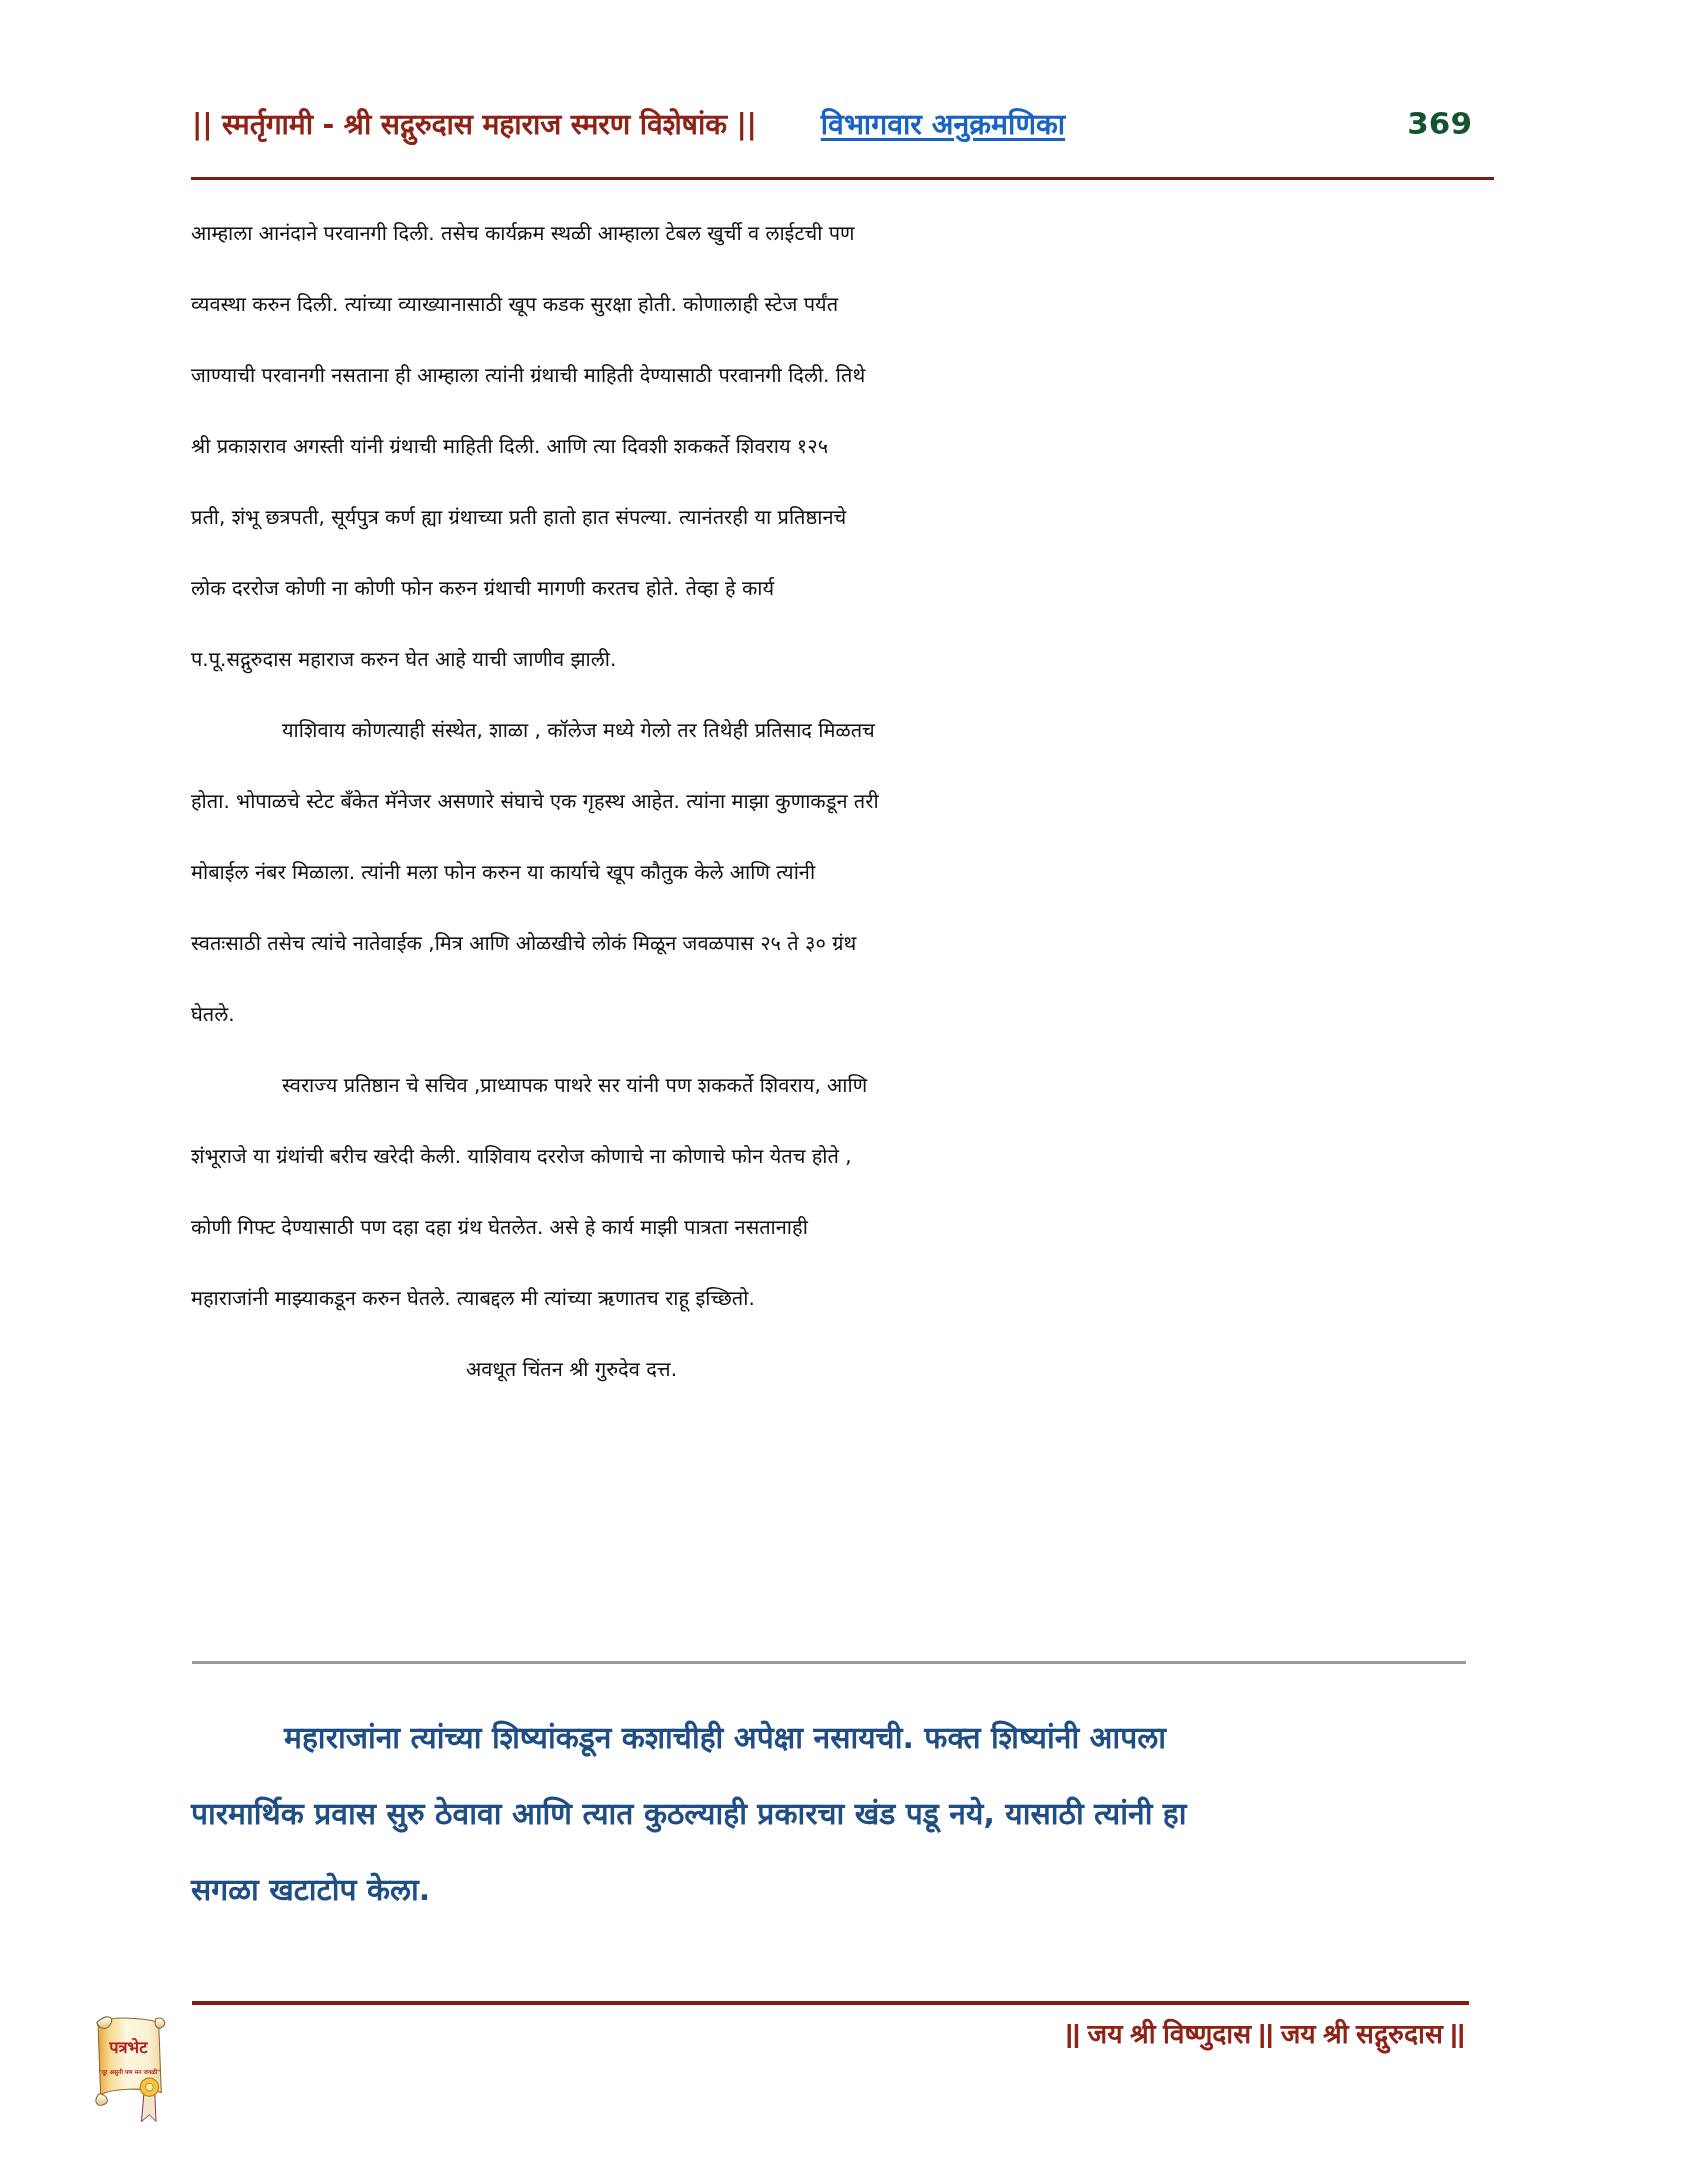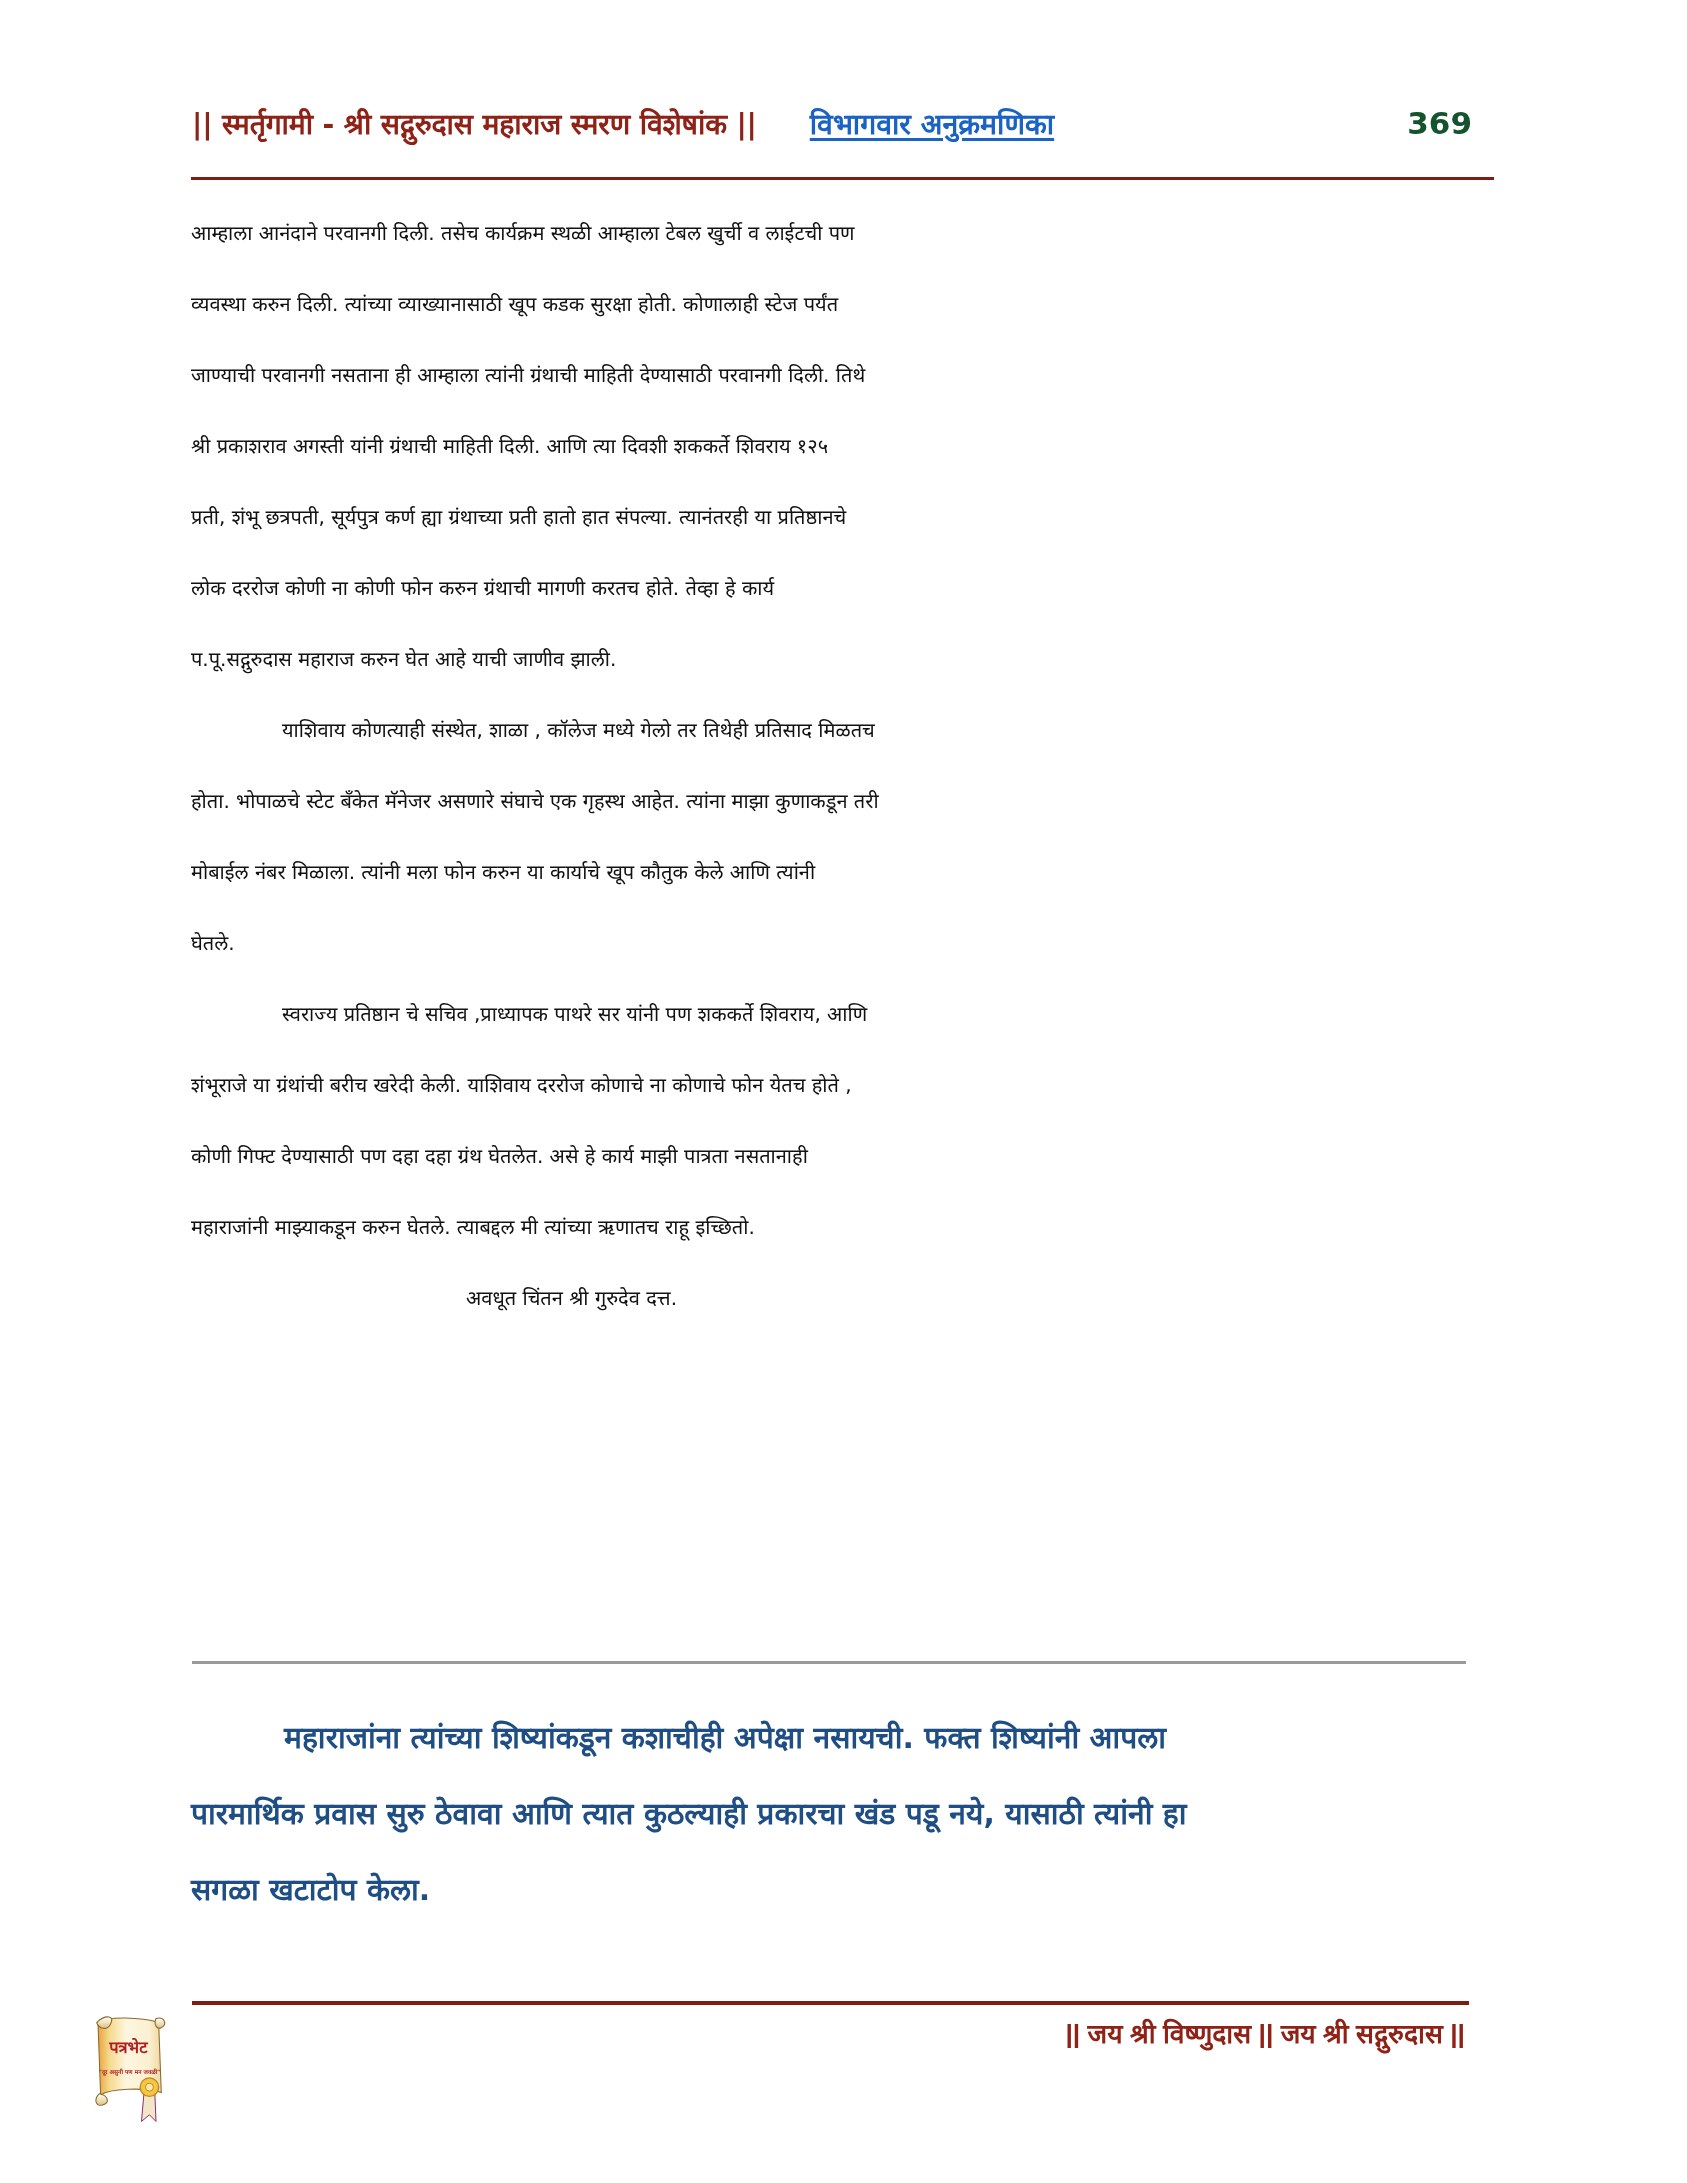--- a/index.html
+++ b/index.html
@@ -39,21 +39,21 @@
   }
   .header-link {
     font-family: "DejaVu Sans", sans-serif;
     font-size: 28.4px;
     font-weight: 700;
     color: #1a62c4;
     text-decoration: underline;
     text-decoration-thickness: 2.6px;
     text-underline-offset: 4px;
     white-space: nowrap;
-    margin-left: 33px;
+    margin-left: 44px;
     cursor: pointer;
   }
   .header-pageno {
     font-family: "DejaVu Sans", sans-serif;
     font-size: 31px;
     font-weight: 700;
     color: #14532d;
     margin-left: auto;
     padding-right: 20px;
   }
@@ -162,20 +162,21 @@
     <div class="body-line">व्यवस्था करुन दिली. त्यांच्या व्याख्यानासाठी खूप कडक सुरक्षा होती. कोणालाही स्टेज पर्यंत</div>
     <div class="body-line">जाण्याची  परवानगी नसताना ही आम्हाला त्यांनी ग्रंथाची माहिती देण्यासाठी परवानगी दिली. तिथे</div>
     <div class="body-line">श्री प्रकाशराव  अगस्ती यांनी ग्रंथाची माहिती दिली. आणि त्या दिवशी शककर्ते शिवराय १२५</div>
     <div class="body-line">प्रती, शंभू छत्रपती, सूर्यपुत्र कर्ण ह्या ग्रंथाच्या प्रती हातो हात संपल्या. त्यानंतरही या प्रतिष्ठानचे</div>
     <div class="body-line">लोक दररोज कोणी ना कोणी फोन करुन ग्रंथाची मागणी करतच होते.  तेव्हा हे कार्य</div>
     <div class="body-line">प.पू.सद्गुरुदास महाराज करुन घेत आहे याची जाणीव झाली.</div>
 
     <div class="body-line indent">याशिवाय कोणत्याही संस्थेत, शाळा , कॉलेज मध्ये गेलो तर तिथेही प्रतिसाद मिळतच</div>
     <div class="body-line">होता. भोपाळचे स्टेट बँकेत मॅनेजर असणारे संघाचे एक गृहस्थ आहेत. त्यांना माझा कुणाकडून तरी</div>
     <div class="body-line">मोबाईल नंबर मिळाला. त्यांनी मला फोन करुन या कार्याचे खूप कौतुक केले आणि त्यांनी</div>
+    <div class="body-line">स्वतःसाठी तसेच त्यांचे नातेवाईक ,मित्र आणि ओळखीचे  लोकं मिळून जवळपास २५ ते ३० ग्रंथ</div>
     <div class="body-line">घेतले.</div>
 
     <div class="body-line indent">स्वराज्य प्रतिष्ठान चे सचिव ,प्राध्यापक पाथरे सर यांनी पण शककर्ते शिवराय, आणि</div>
     <div class="body-line">शंभूराजे या ग्रंथांची बरीच खरेदी केली. याशिवाय दररोज कोणाचे ना कोणाचे फोन येतच होते ,</div>
     <div class="body-line">कोणी गिफ्ट देण्यासाठी पण दहा दहा ग्रंथ घेतलेत. असे हे कार्य माझी पात्रता नसतानाही</div>
     <div class="body-line">महाराजांनी माझ्याकडून करुन घेतले. त्याबद्दल मी त्यांच्या ऋणातच राहू इच्छितो.</div>
 
     <div class="body-line sign">अवधूत चिंतन श्री गुरुदेव दत्त.</div>
   </div>
 

